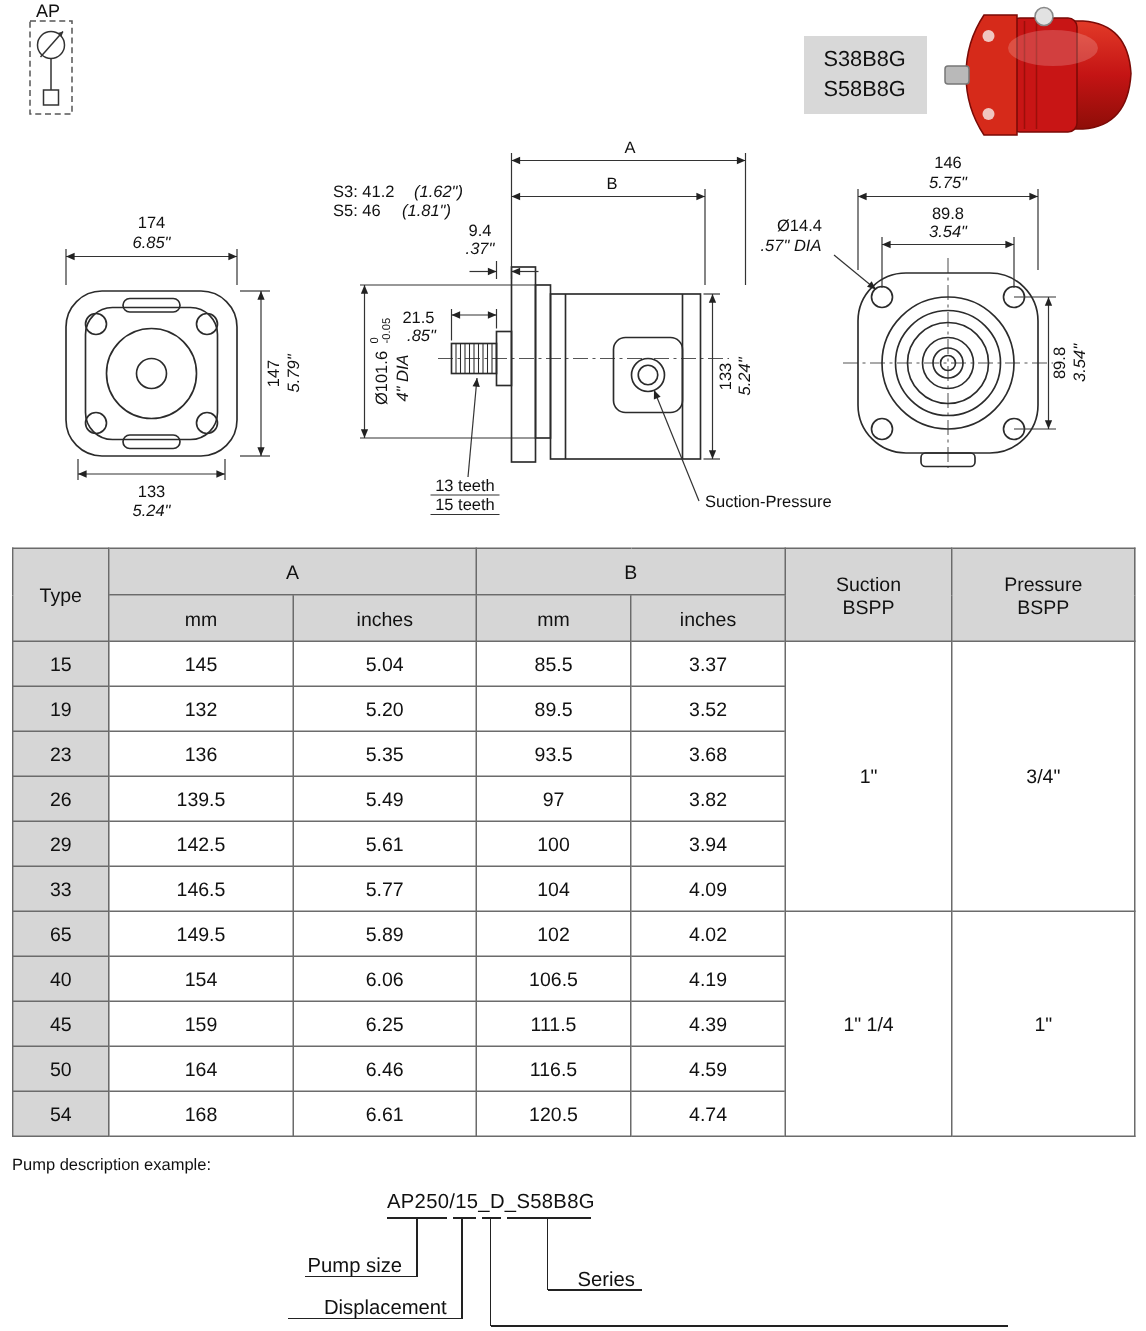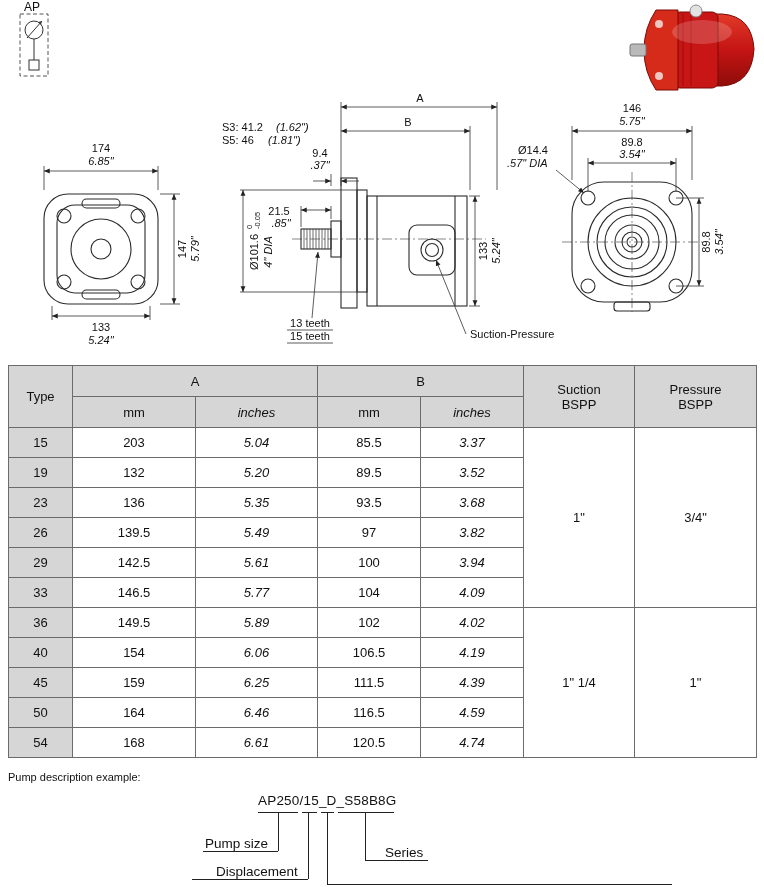--- a/index.html
+++ b/index.html
@@ -1,20 +1,20 @@
 <!DOCTYPE html>
 <html><head>
 <meta charset="utf-8">
 <style>
   * { margin:0; padding:0; box-sizing:border-box; }
   html,body { background:#fff; }
   body { font-family:"Liberation Sans", sans-serif; color:#111; }
   .page { position:relative; width:764px; height:887px; background:#ffffff; overflow:hidden; }
   .abs { position:absolute; }
-  .it { font-style:italic; }
+  .it { }
 
   
   .ap-label { left:24px; top:0; font-size:12px; }
   .model-box { left:536px; top:24px; width:82px; height:52px; background:#d8d8d8;
                padding:6px 0 0 13px; font-size:14.5px; line-height:20px; }
   .pump-photo { left:626px; top:2px; }
 
   
   svg text { font-family:"Liberation Sans", sans-serif; font-size:11px; fill:#111; stroke:none; }
   svg text.si { font-style:italic; }
@@ -195,20 +195,24 @@
   <div class="abs ap-label">AP</div>
   <svg class="abs" style="left:14px;top:12px" width="44" height="72" viewBox="0 0 44 72">
     <rect x="6" y="2" width="28" height="62" fill="none" stroke="#555" stroke-width="1" stroke-dasharray="4 2.5"></rect>
     <circle cx="20" cy="18" r="9" fill="none" stroke="#333" stroke-width="1"></circle>
     <line x1="13" y1="26" x2="28" y2="9" stroke="#333" stroke-width="1"></line>
     <path d="M28,9 L24.5,10 L27,12.8 Z" fill="#333"></path>
     <line x1="20" y1="27" x2="20" y2="48" stroke="#333" stroke-width="1"></line>
     <rect x="15" y="48" width="10" height="10" fill="none" stroke="#333" stroke-width="1"></rect>
   </svg>
 
+  <div class="abs model-box">
+    <div>S38B8G</div>
+    <div>S58B8G</div>
+  </div>
 
   <svg class="abs pump-photo" width="136" height="96" viewBox="0 0 136 96">
     <defs>
       <linearGradient id="pg" x1="0" y1="0" x2="0" y2="1">
         <stop offset="0" stop-color="#e23a28"></stop>
         <stop offset="0.5" stop-color="#c41414"></stop>
         <stop offset="1" stop-color="#8e0d08"></stop>
       </linearGradient>
     </defs>
     <path d="M96,12 Q126,14 128,47 Q126,82 96,84 L86,84 L86,12 Z" fill="url(#pg)" stroke="#7a0a06" stroke-width="1"></path>
@@ -246,21 +250,21 @@
       <tr>
         <th>mm</th>
         <th class="it">inches</th>
         <th>mm</th>
         <th class="it">inches</th>
       </tr>
     </thead>
     <tbody>
       <tr>
         <td class="typec">15</td>
-        <td>203</td>
+        <td>145</td>
         <td class="it">5.04</td>
         <td>85.5</td>
         <td class="it">3.37</td>
         <td rowspan="6">1"</td>
         <td rowspan="6">3/4"</td>
       </tr>
       <tr>
         <td class="typec">19</td>
         <td>132</td>
         <td class="it">5.20</td>
@@ -289,21 +293,21 @@
         <td class="it">3.94</td>
       </tr>
       <tr>
         <td class="typec">33</td>
         <td>146.5</td>
         <td class="it">5.77</td>
         <td>104</td>
         <td class="it">4.09</td>
       </tr>
       <tr>
-        <td class="typec">36</td>
+        <td class="typec">65</td>
         <td>149.5</td>
         <td class="it">5.89</td>
         <td>102</td>
         <td class="it">4.02</td>
         <td rowspan="5">1" 1/4</td>
         <td rowspan="5">1"</td>
       </tr>
       <tr>
         <td class="typec">40</td>
         <td>154</td>

